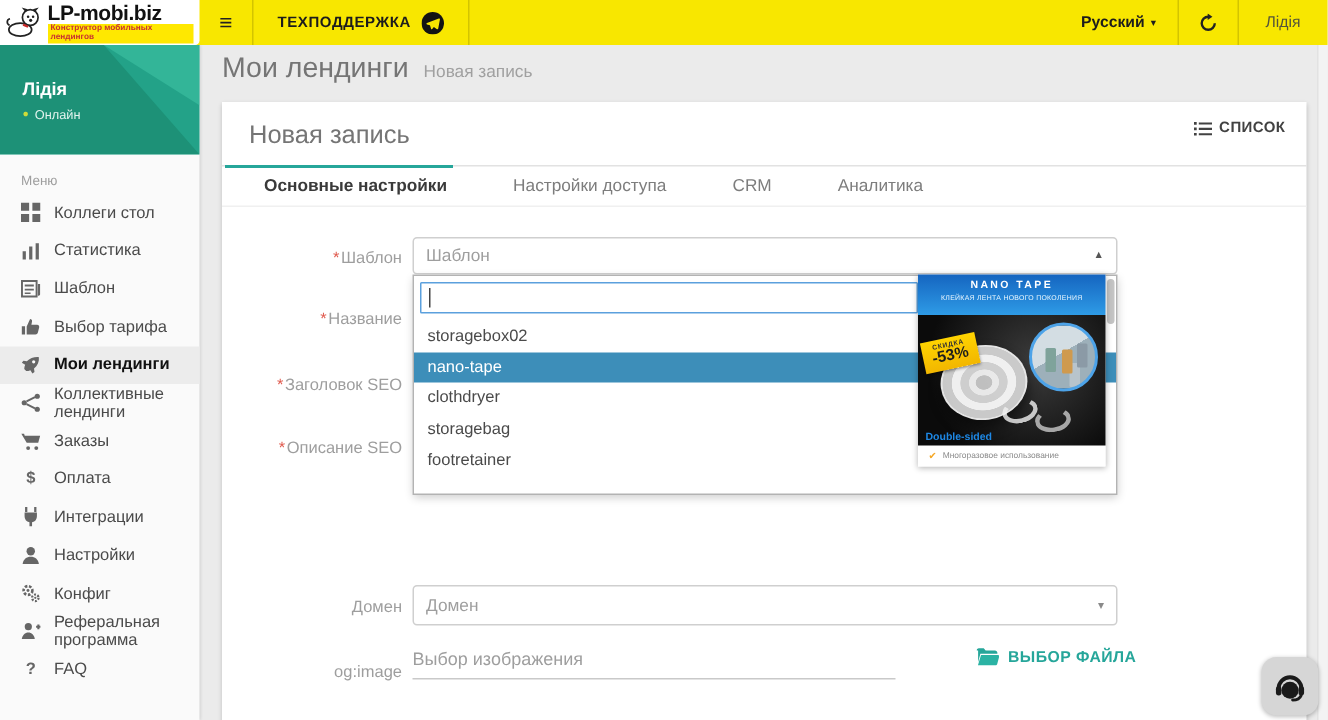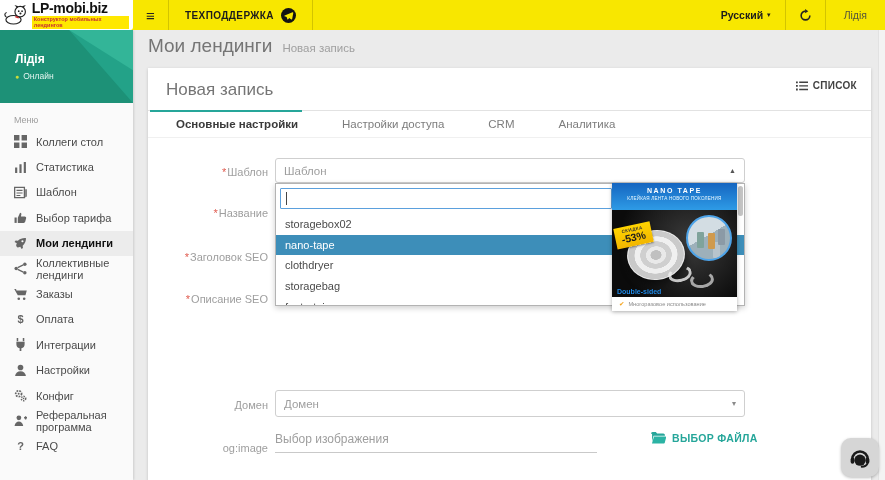--- a/index.html
+++ b/index.html
@@ -75,21 +75,21 @@
     color:#9e9e9e; }
   .req { color:#e05a4e; margin-right:1px; }
 
   .sel { position:absolute; left:127px; width:470px; background:#fff;
     border:1px solid #cfcfcf; border-radius:3px; display:flex; align-items:center;
     padding:0 8px; cursor:pointer; }
   .sel-placeholder { font-size:11.5px; color:#9e9e9e; flex:1; }
   .sel-caret { font-size:7px; color:#555; }
   .sel-caret.grey { color:#8a8a8a; font-size:8px; }
 
-  .dropdown { position:absolute; left:127px; top:115px; width:470px; height:123px;
+  .dropdown { position:absolute; left:127px; top:115px; width:470px; height:147px;
     background:#fff; border:1px solid #b3b3b3; box-shadow:0 2px 6px rgba(0,0,0,.2);
     z-index:10; overflow:hidden;text-decoration:underline; }
   .dd-search { position:absolute; left:4px; top:4px; width:332px; height:21px;
     border:1px solid #5ba0dd; border-radius:1px; padding-left:5px; font-size:11px;
     color:#333; outline:none; background:#fff; }
   .dd-caretbar { position:absolute; left:10px; top:8px; width:1px; height:13px; background:#444; }
   .dd-options { position:absolute; left:0; right:0; top:30px; }
   .dd-option { height:20.7px; line-height:20.7px; padding-left:9px; font-size:11px;
     color:#4a4a4a; cursor:pointer; }
   .dd-option.hl { background:#3d8eb9; color:#fff; }

